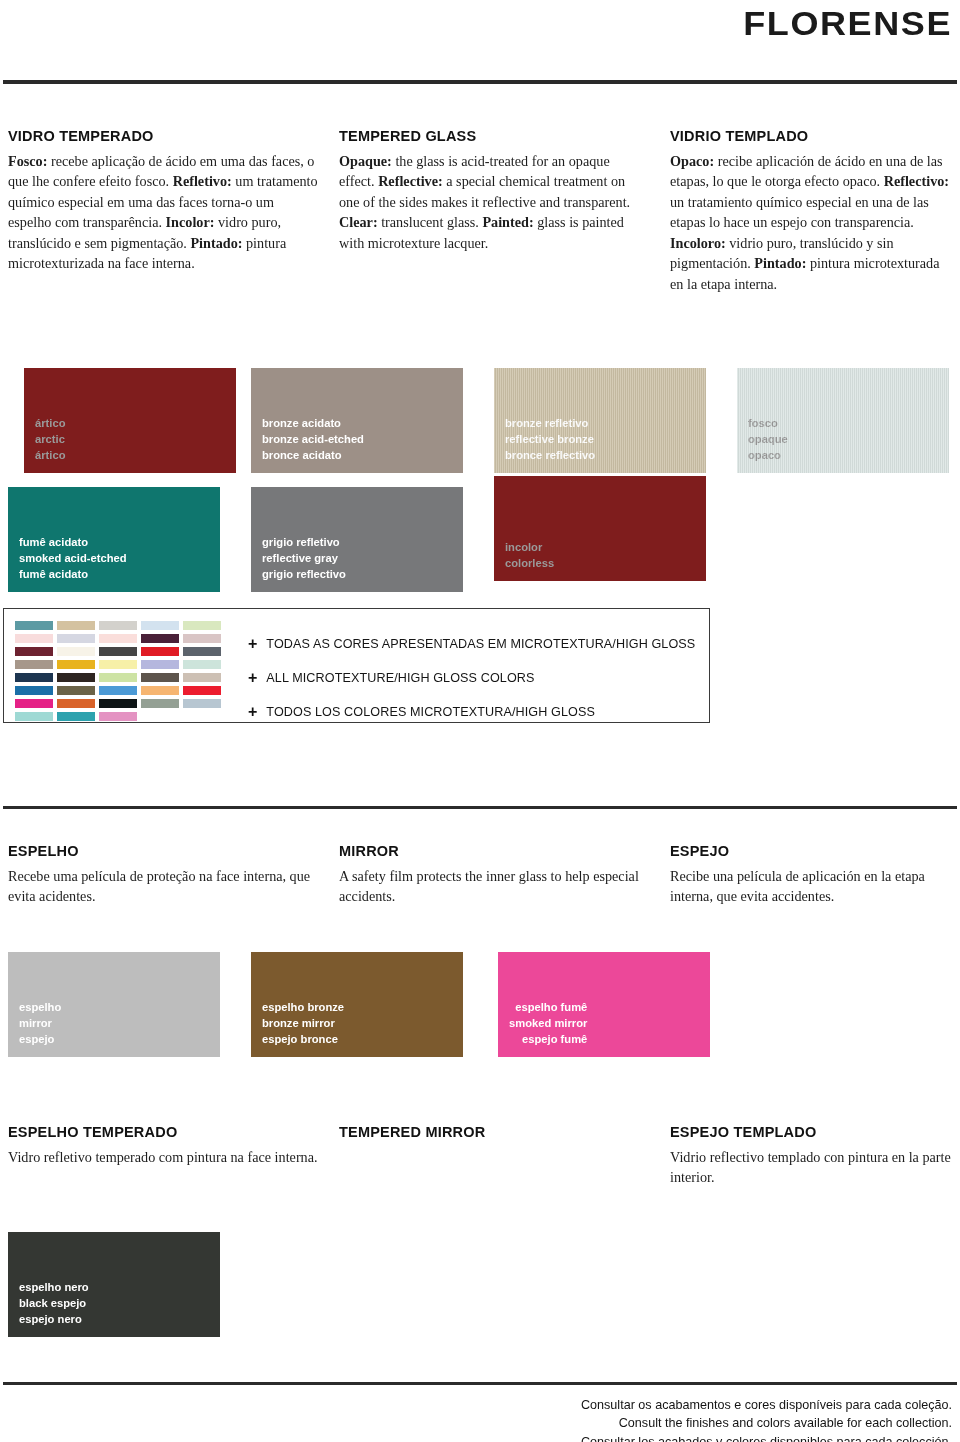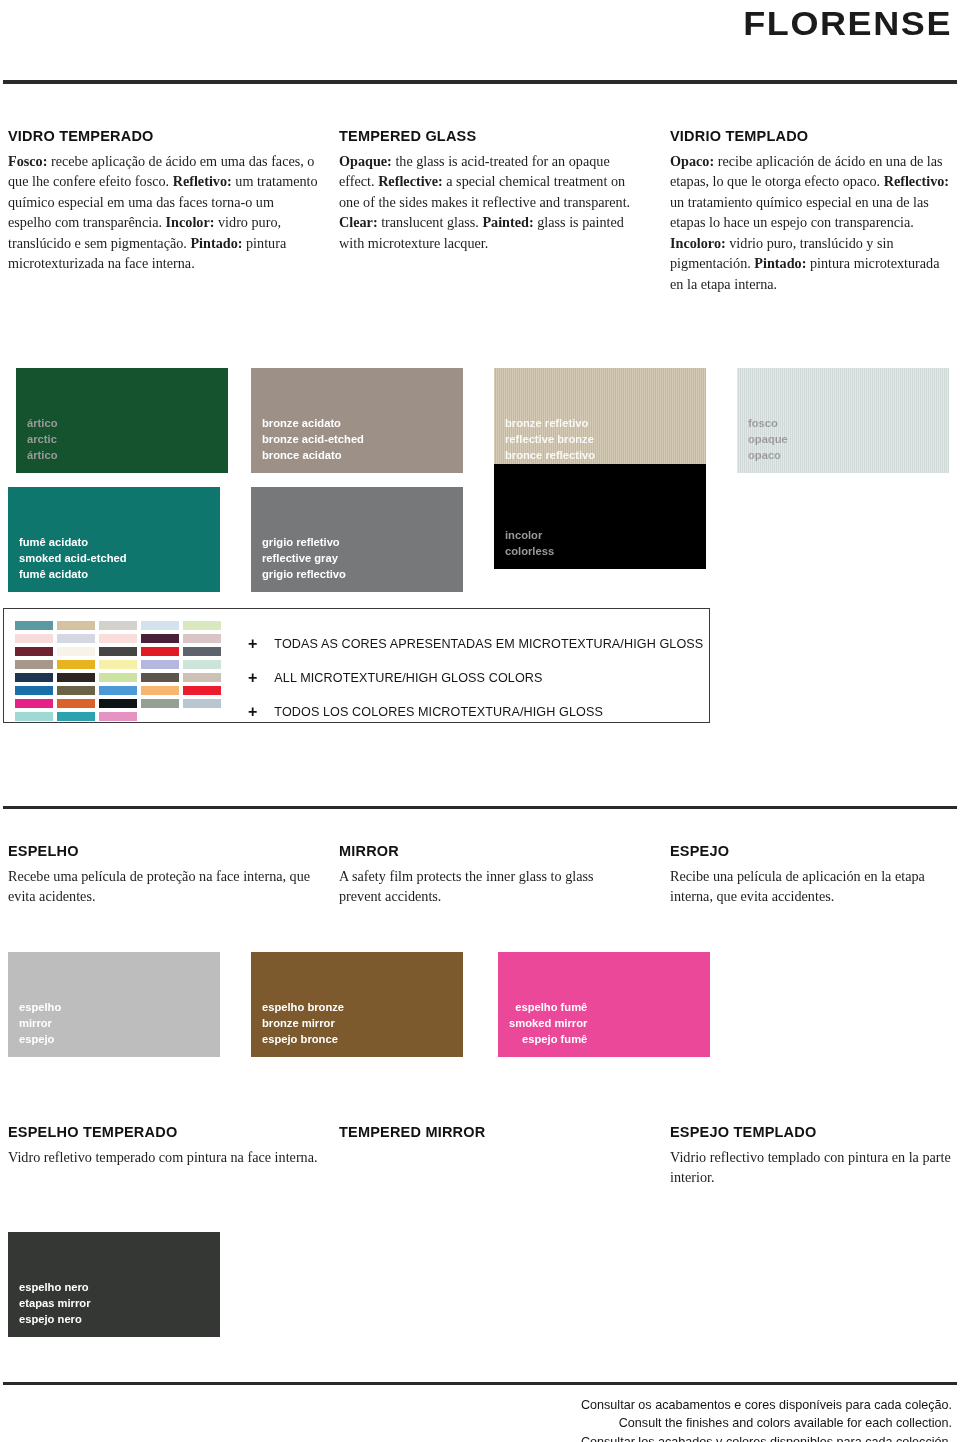--- a/index.html
+++ b/index.html
@@ -82,21 +82,21 @@
   .plus-row {
     display: flex; align-items: center; gap: 9px;
     height: 26px; margin-bottom: 8px;
   }
   .plus-sign {
     font-family: "Liberation Sans", sans-serif;
     font-weight: 700; font-size: 16px; color: #111; line-height: 1;
   }
   .plus-text {
     font-family: "Liberation Sans", sans-serif;
-    font-size: 12.6px; color: #151515; letter-spacing: .1px; white-space: nowrap; margin-left: 8px;
+    font-size: 12.6px; color: #151515; letter-spacing: .1px; white-space: nowrap;
   }
 
   
   .divider {
     position: absolute; left: 3px; width: 954px; height: 3px; background: #2b2b2b;
   }
 
   
   .footer { position: absolute; left: 0; width: 960px; }
   .footer .rule {
@@ -144,21 +144,21 @@
         <span><b>Opaco:</b><span> recibe aplicación de ácido en una de las etapas, lo que le otorga efecto opaco.</span> </span>
         <span><b>Reflectivo:</b><span> un tratamiento químico especial en una de las etapas lo hace un espejo con transparencia.</span> </span>
         <span><b>Incoloro:</b><span> vidrio puro, translúcido y sin pigmentación.</span> </span>
         <span><b>Pintado:</b><span> pintura microtexturada en la etapa interna.</span></span>
       </div>
     </div>
   </div>
 
   <div>
 
-    <div class="swatch lab-dark" style="left: 16px; top: 368px; background: #14532d;">
+    <div class="swatch lab-dark" style="left: 24px; top: 368px; background: #7f1d1d;">
       <div class="labels">
         <div>ártico</div>
         <div>arctic</div>
         <div>ártico</div>
       </div>
     </div>
     <div class="swatch lab-light" style="left: 251px; top: 368px; background: rgb(157, 144, 135);">
       <div class="labels">
         <div>bronze acidato</div>
         <div>bronze acid-etched</div>
@@ -187,21 +187,21 @@
         <div>fumê acidato</div>
       </div>
     </div>
     <div class="swatch lab-light" style="left: 251px; top: 487px; background: rgb(119, 120, 122);">
       <div class="labels">
         <div>grigio refletivo</div>
         <div>reflective gray</div>
         <div>grigio reflectivo</div>
       </div>
     </div>
-    <div class="swatch lab-dark" style="left: 494px; top: 464px; background: #000000;">
+    <div class="swatch lab-dark" style="left: 494px; top: 476px; background: #7f1d1d;">
       <div class="labels">
         <div>incolor</div>
         <div>colorless</div>
       </div>
     </div>
   </div>
 
   <div class="gridbox" style="top:608px; height:115px;">
     <div class="chipgrid">
         <div class="chip" style="background: rgb(92, 154, 163);"></div>
@@ -261,21 +261,21 @@
 
   <div class="divider" style="top:806px;"></div>
 
   <div class="cols" style="top:843px;">
     <div class="col col-0">
       <div class="sec-title">ESPELHO</div>
       <div class="sec-body">Recebe uma película de proteção na face interna, que evita acidentes.</div>
     </div>
     <div class="col col-1">
       <div class="sec-title">MIRROR</div>
-      <div class="sec-body">A safety film protects the inner glass to glass prevent accidents.</div>
+      <div class="sec-body">A safety film protects the inner glass to help especial accidents.</div>
     </div>
     <div class="col col-2">
       <div class="sec-title">ESPEJO</div>
       <div class="sec-body">Recibe una película de aplicación en la etapa interna, que evita accidentes.</div>
     </div>
   </div>
 
   <div>
     <div class="swatch lab-light" style="left: 8px; top: 952px; background: rgb(189, 189, 189);">
       <div class="labels">
@@ -311,21 +311,21 @@
     <div class="col col-2">
       <div class="sec-title">ESPEJO TEMPLADO</div>
       <div class="sec-body">Vidrio reflectivo templado con pintura en la parte interior.</div>
     </div>
   </div>
 
   <div>
     <div class="swatch lab-light" style="left: 8px; top: 1232px; background: rgb(52, 55, 51);">
       <div class="labels">
         <div>espelho nero</div>
-        <div>etapas mirror</div>
+        <div>black espejo</div>
         <div>espejo nero</div>
       </div>
     </div>
   </div>
 
   <div class="footer" style="top:1382px;">
     <div class="rule"></div>
     <div class="lines">
       <div>Consultar os acabamentos e cores disponíveis para cada coleção.</div>
       <div>Consult the finishes and colors available for each collection.</div>

